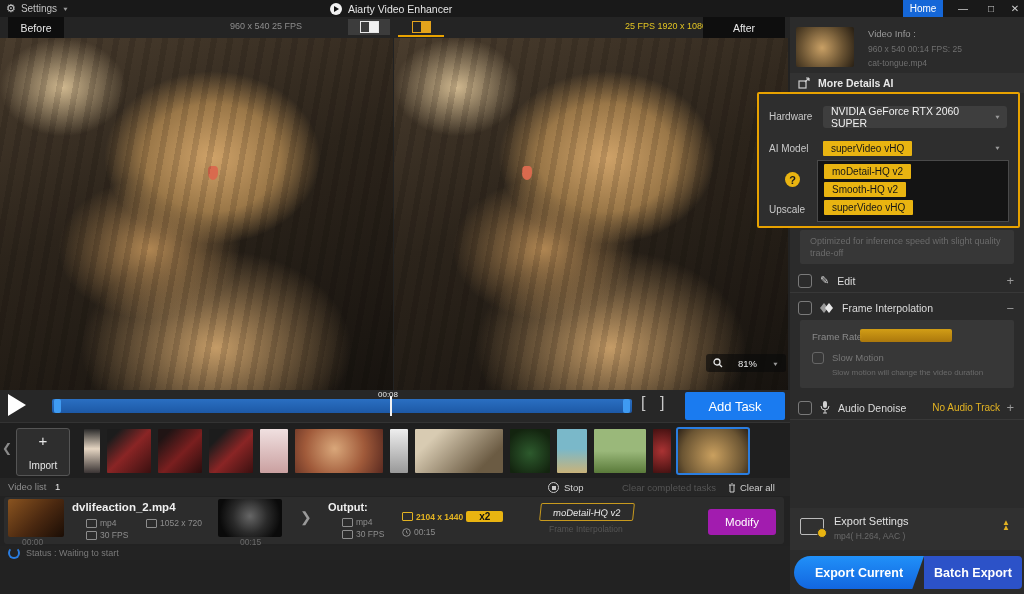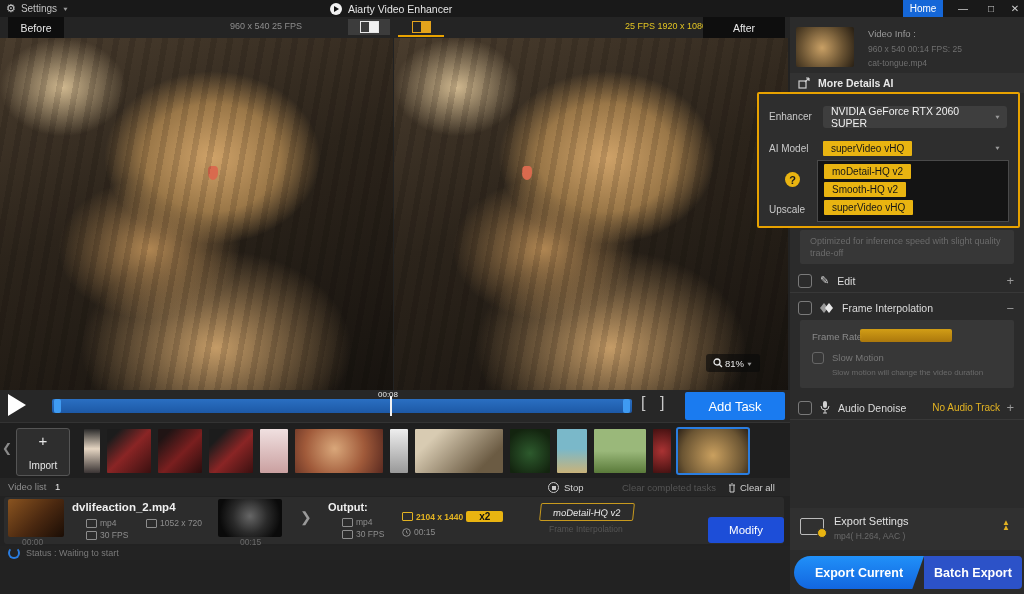--- a/index.html
+++ b/index.html
@@ -37,21 +37,21 @@
       radial-gradient(90px 70px at 16% 14%, rgba(232,206,160,0.85), transparent 70%),
       radial-gradient(150px 120px at 54% 34%, #cfa268 0%, #9a7748 45%, rgba(0,0,0,0) 72%),
       radial-gradient(130px 100px at 38% 60%, #b08652 0%, rgba(0,0,0,0) 70%),
       radial-gradient(180px 130px at 55% 88%, #c59c67 0%, rgba(0,0,0,0) 75%),
       linear-gradient(160deg, #4a3d2e 0%, #2c241b 45%, #17130f 100%);}
   .cat-scene:after{content:"";position:absolute;inset:0;
     background:repeating-linear-gradient(100deg, rgba(40,28,16,.28) 0 6px, transparent 6px 16px);
     mix-blend-mode:multiply;opacity:.5;}
   .tongue{position:absolute;width:10px;height:14px;background:#d96a4e;border-radius:40% 40% 60% 60%;}
   #zoom-badge{position:absolute;left:706px;top:354px;height:18px;padding:0 7px;background:rgba(10,10,10,.62);
-      border-radius:3px;display:flex;align-items:center;gap:2px;color:#e8e8e8;font-size:9.5px;z-index:3;cursor:pointer;}
+      border-radius:3px;display:flex;align-items:center;gap:15px;color:#e8e8e8;font-size:9.5px;z-index:3;cursor:pointer;}
   
   #right-panel{position:absolute;left:790px;top:17px;width:234px;height:577px;background:#2b2b2b;}
   .vthumb{position:absolute;left:6px;top:10px;width:58px;height:40px;border-radius:2px;
     background:radial-gradient(circle at 45% 52%, #c9a065 0%, #6b5433 55%, #241c12 100%);}
   .vi-title{position:absolute;left:78px;top:11px;font-size:9.5px;color:#9a9a9a;}
   .vi-line{position:absolute;left:78px;top:27px;font-size:8.5px;color:#6f6f6f;}
   .vi-file{position:absolute;left:78px;top:41px;font-size:8.5px;color:#6f6f6f;}
   #more-details-row{position:absolute;left:0;top:56px;width:234px;height:20px;background:#323232;
      display:flex;align-items:center;gap:8px;padding-left:8px;box-sizing:border-box;}
   #more-details-row .lbl{font-size:10.5px;font-weight:bold;color:#e8e8e8;}
@@ -119,21 +119,21 @@
   .thumb{height:44px;border-radius:1px;flex:none;cursor:pointer;}
   .thumb.selected{outline:2px solid #2a7de0;}
   
   #task-header{position:absolute;left:0;top:478px;width:790px;height:18px;background:#262626;font-size:9.5px;}
   #task-row{position:absolute;left:4px;top:497px;width:780px;height:47px;background:#2c2c2c;border-radius:3px;}
   .t-thumb{position:absolute;top:2px;width:56px;height:38px;border-radius:2px;}
   .meta{font-size:8.5px;color:#8d8d8d;display:flex;align-items:center;gap:3px;}
   .mini-icon{width:9px;height:7px;border:1px solid #8d8d8d;border-radius:1px;flex:none;}
   .stop-icon{width:9px;height:9px;border:1.5px solid #c9c9c9;border-radius:50%;position:relative;}
   .stop-icon:after{content:"";position:absolute;left:2.5px;top:2.5px;width:4px;height:4px;background:#c9c9c9;}
-  #modify-btn{position:absolute;left:704px;top:20px;width:76px;height:26px;background:#1d4ed8;color:#fff;font-size:11.5px;
+  #modify-btn{position:absolute;left:704px;top:12px;width:68px;height:26px;background:#a21caf;color:#fff;font-size:11.5px;
      display:flex;align-items:center;justify-content:center;border-radius:3px;cursor:pointer;}
   .model-tag{position:absolute;left:536px;top:6px;width:92px;height:16px;border:1px solid #c89a1e;border-radius:2px;
      transform:skewX(-6deg);display:flex;align-items:center;justify-content:center;font-size:9.5px;color:#e8e8e8;}
   #status-row{position:absolute;left:0;top:546px;width:790px;height:14px;font-size:9px;color:#7a7a7a;
      display:flex;align-items:center;gap:6px;padding-left:8px;box-sizing:border-box;background:#232323;}
   .spinner{width:8px;height:8px;border:2px solid #2a7de0;border-top-color:transparent;border-radius:50%;}
   #bottom-fill{position:absolute;left:0;top:560px;width:790px;height:34px;background:#222;}
   .x2-badge{background:#e9b411;color:#111;font-size:10px;font-weight:bold;padding:0 13px;border-radius:2px;}
   svg{display:block;}
 </style>
@@ -243,21 +243,21 @@
 
   <div class="subpanel" id="fi-panel">
     <span class="dim-lbl" style="position:absolute;left:12px;top:11px;">Frame Rate</span>
     <span id="fr-bar"></span>
     <span class="checkbox" style="position:absolute;left:12px;top:32px;width:10px;height:10px;border-color:#666;"></span>
     <span class="dim-lbl" style="position:absolute;left:32px;top:32px;color:#777;">Slow Motion</span>
     <span class="dimmer" style="position:absolute;left:32px;top:48px;font-size:8px;">Slow motion will change the video duration</span>
   </div>
 
   <div id="ai-overlay">
-    <span class="ai-lbl" style="left:10px;top:17px;">Enhancer</span>
+    <span class="ai-lbl" style="left:10px;top:17px;">Hardware</span>
     <div id="hw-select">
       <span>NVIDIA GeForce RTX 2060 SUPER</span>
       <span class="chev">▼</span>
     </div>
     <span class="ai-lbl" style="left:10px;top:49px;">AI Model</span>
     <div id="model-select">
       <span class="chip">superVideo vHQ</span>
       <span class="chev">▼</span>
     </div>
     <div id="help-icon">?</div>

